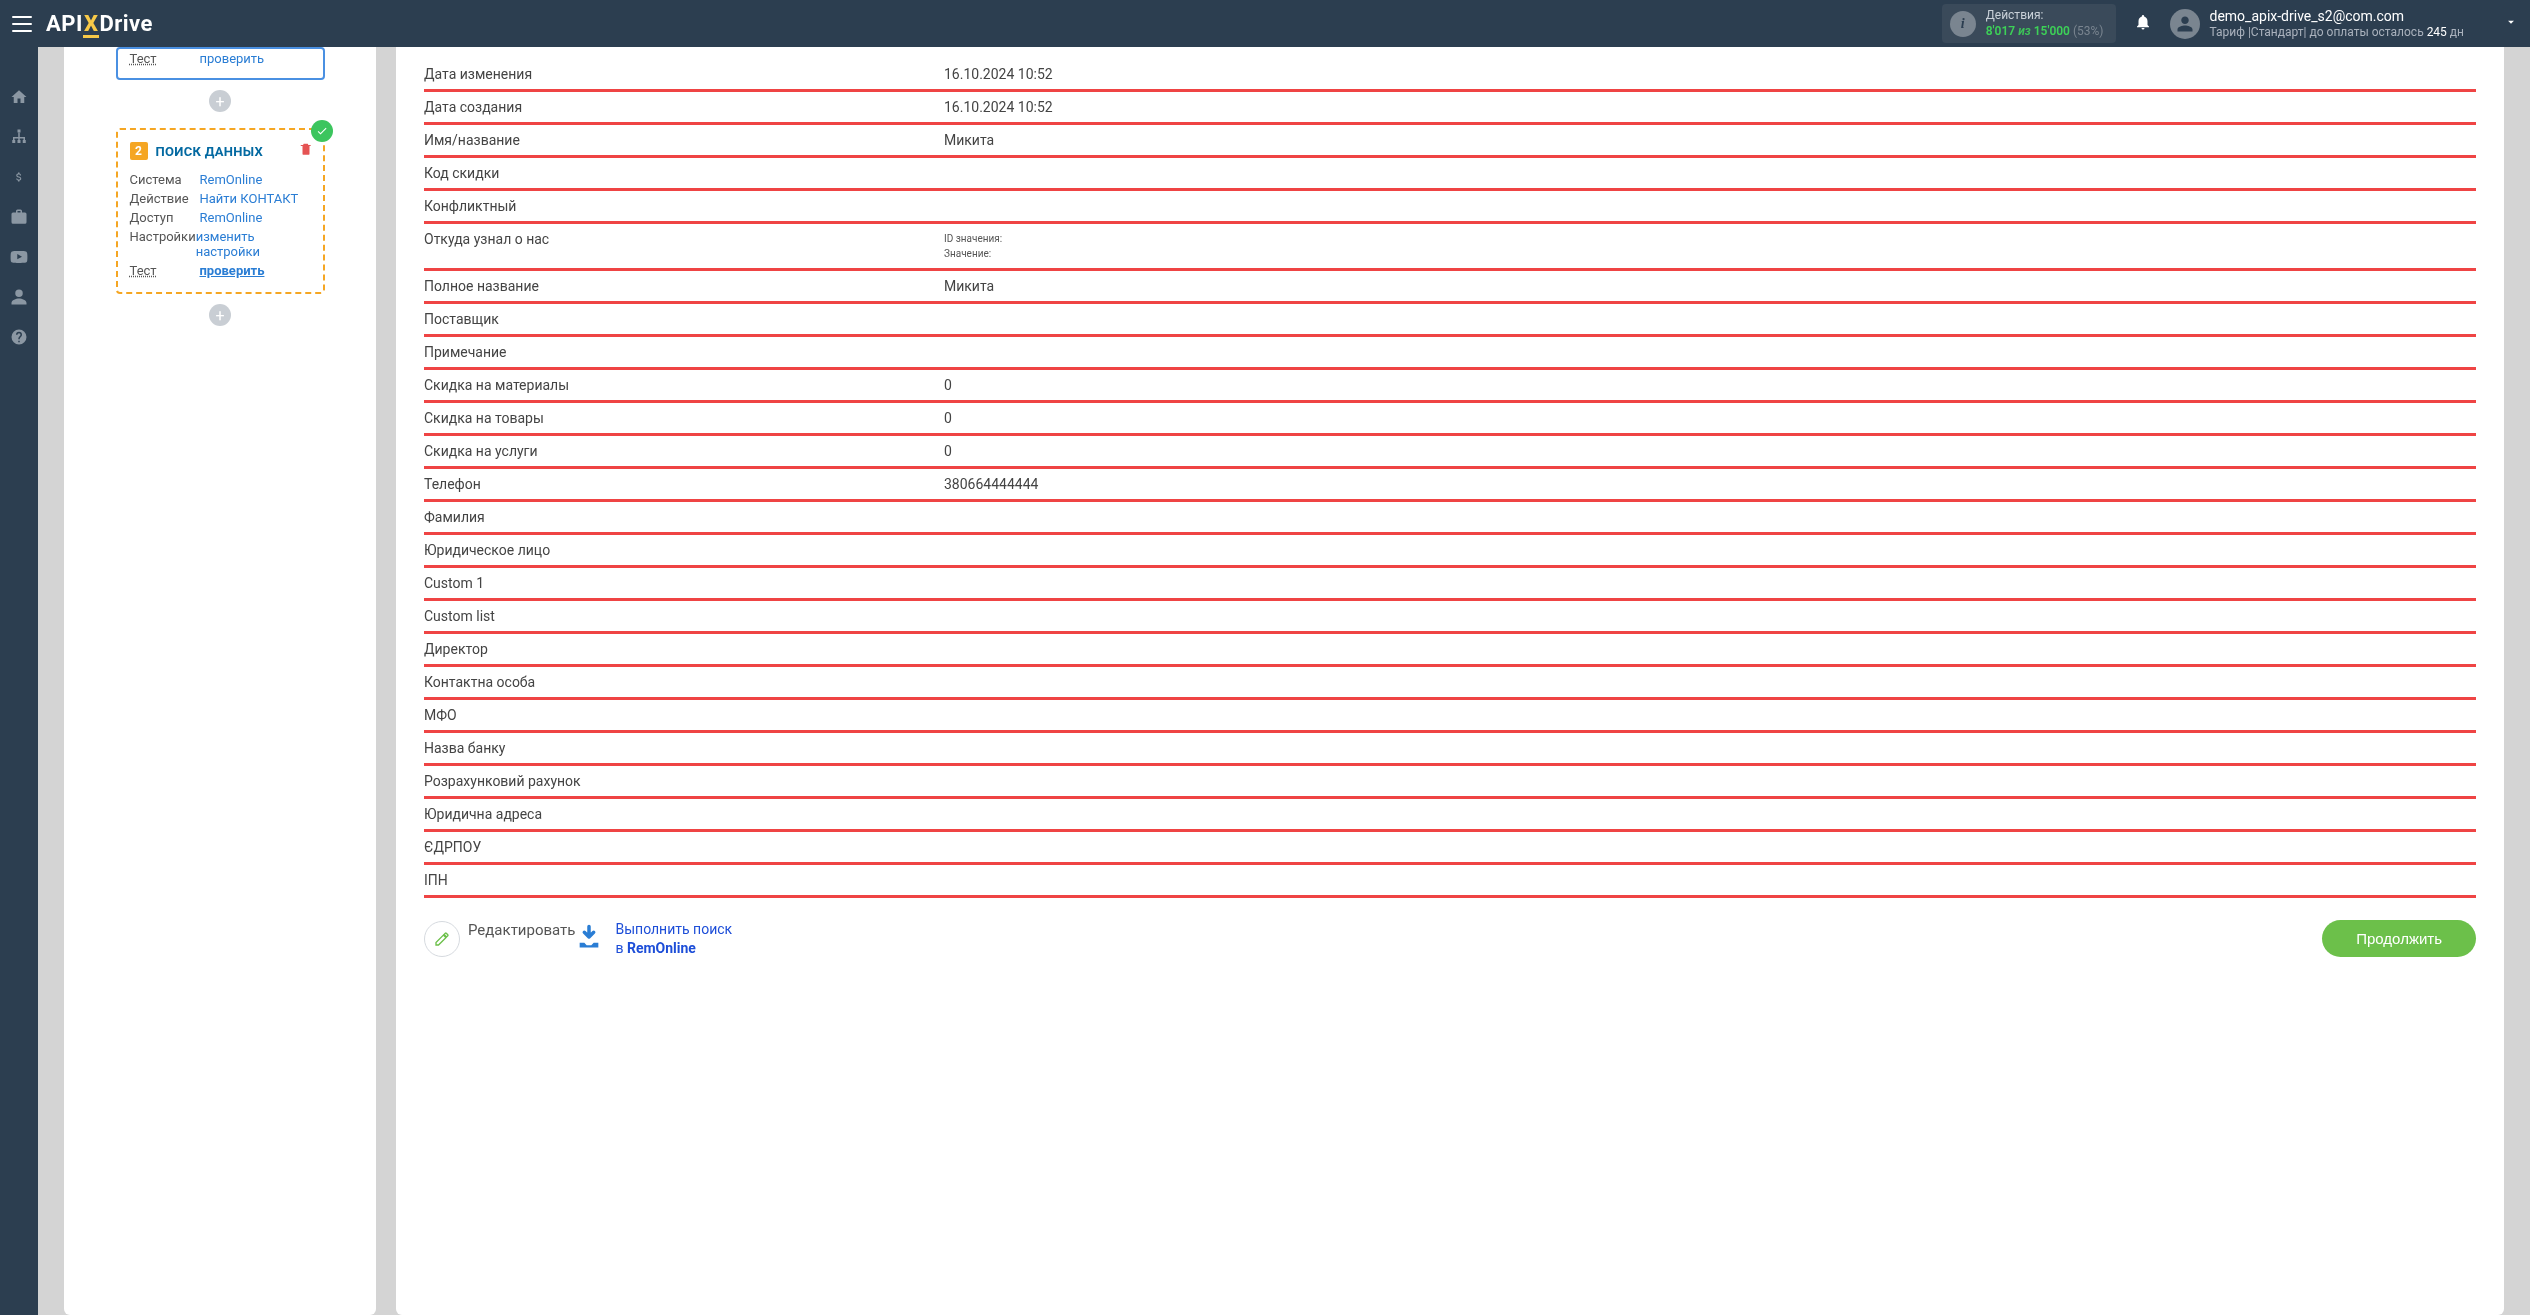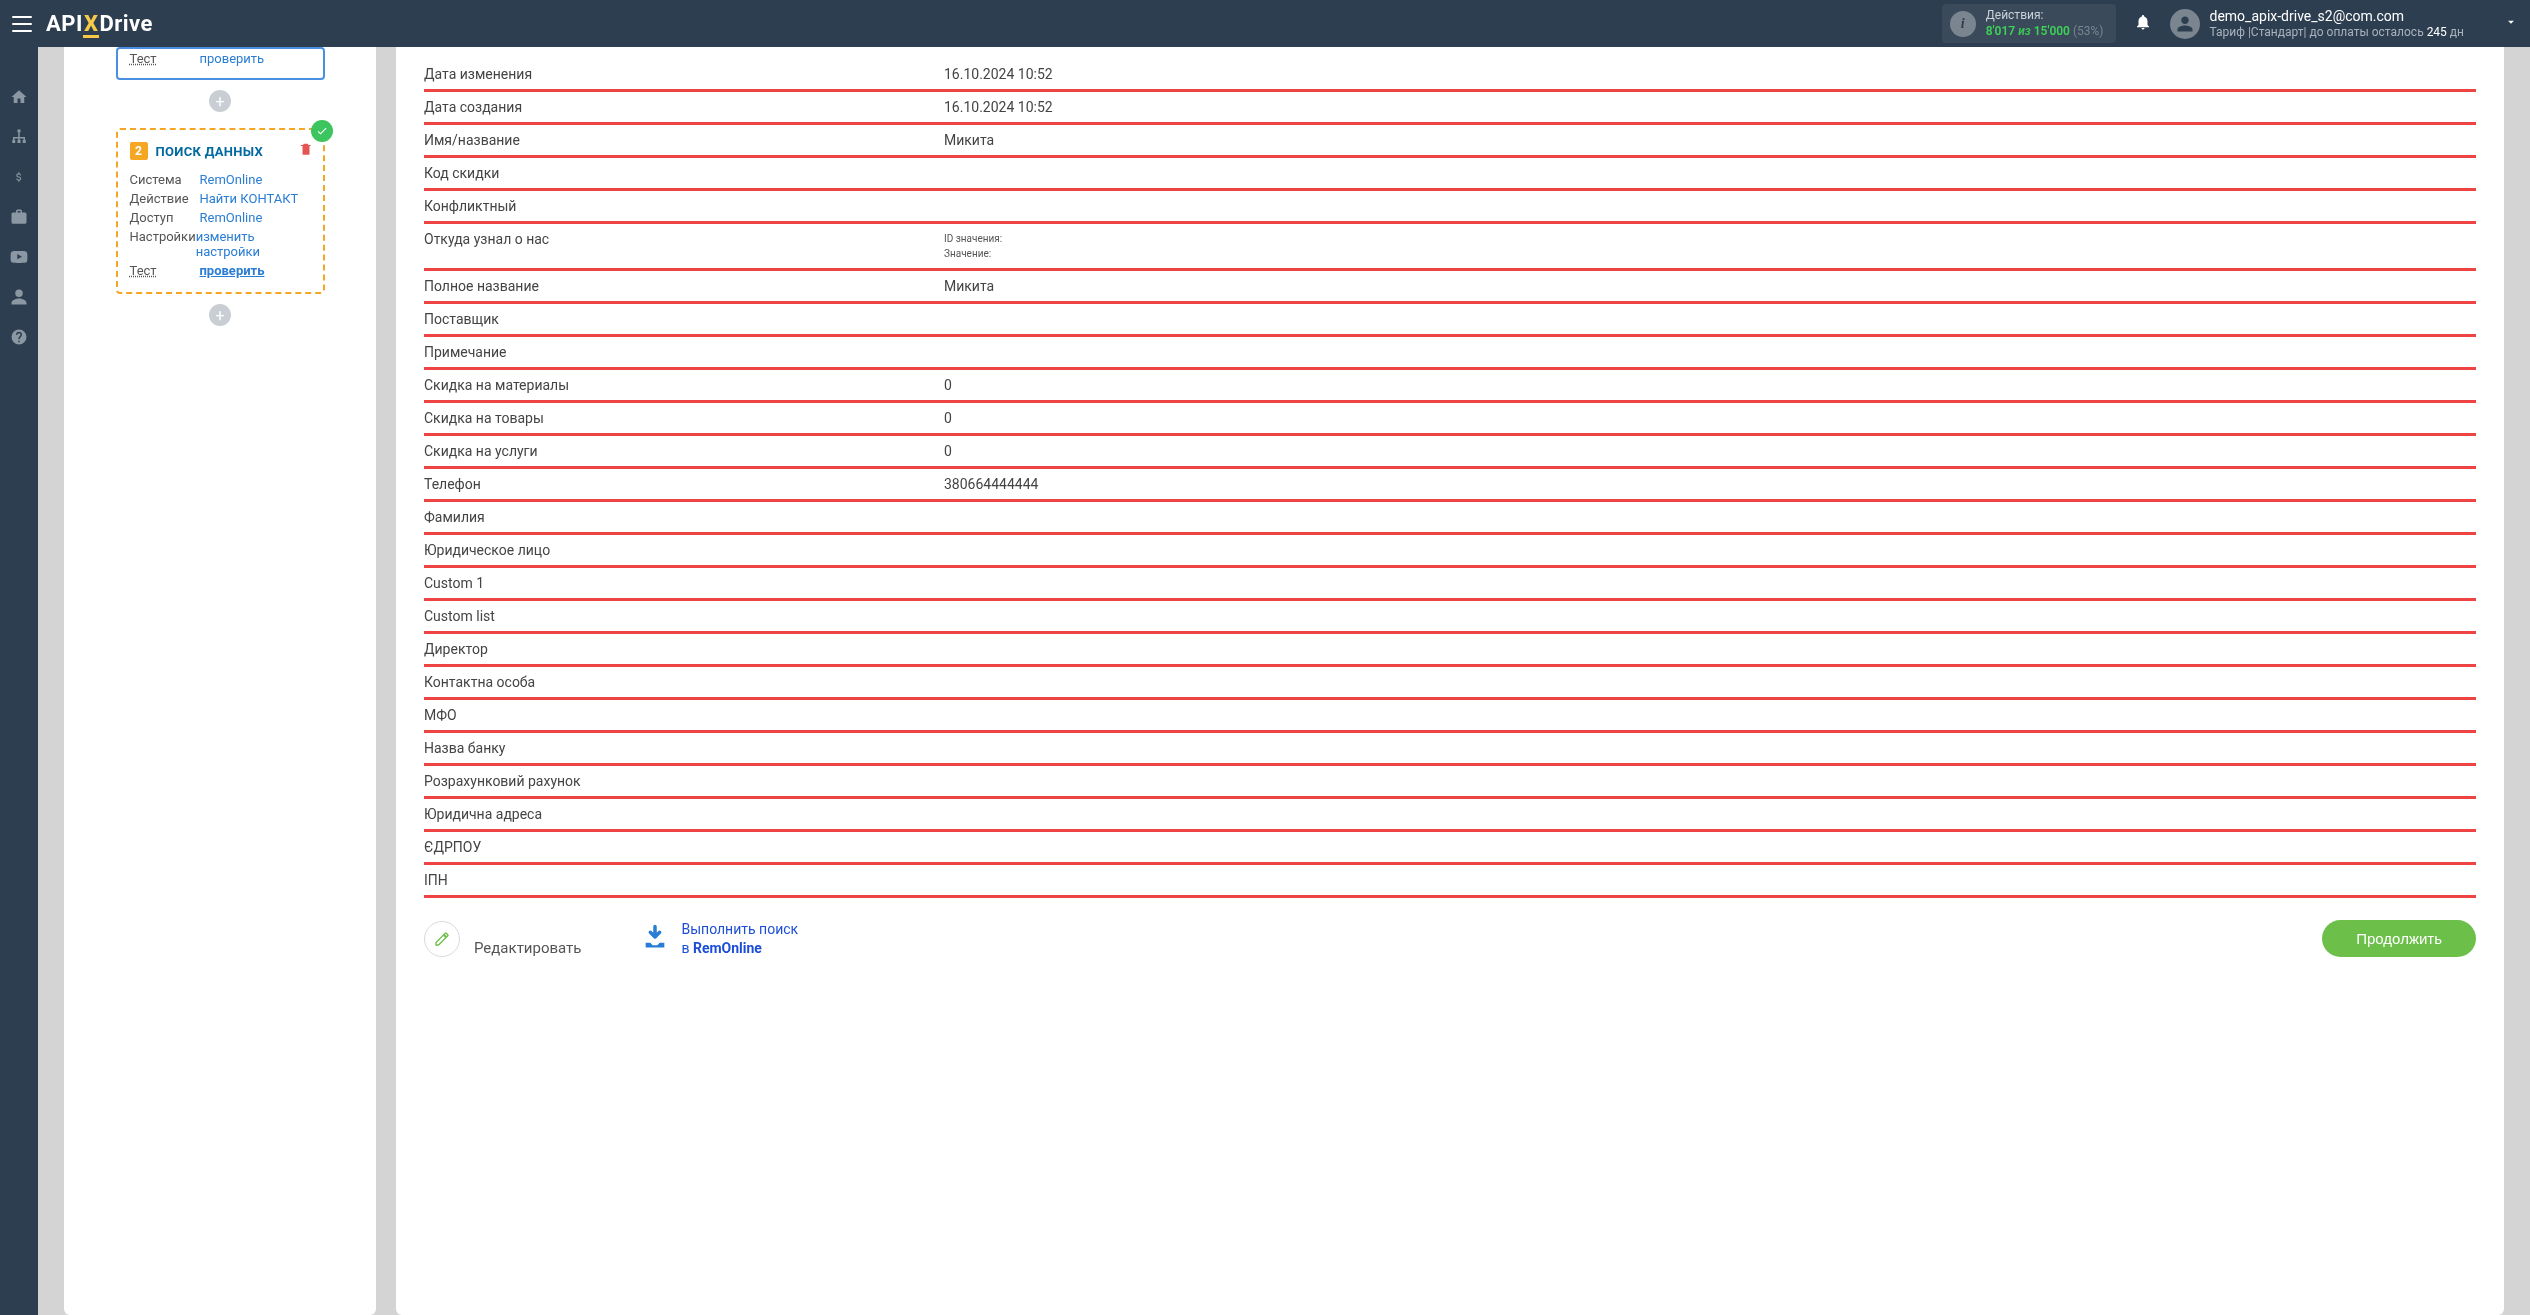--- a/index.html
+++ b/index.html
@@ -46,21 +46,21 @@
 .trash { position:absolute; top:12px; right:10px; cursor:pointer; }
 .check-badge { position:absolute; top:-10px; right:-10px; width:22px; height:22px; border-radius:50%; background:#3cc55e; display:flex; align-items:center; justify-content:center; }
 .card-orange .card-row .val.bold-under { font-weight:700; text-decoration: underline; }
 .content-col { flex:1; background:#fff; border-radius:0 0 6px 6px; margin-right:26px; padding: 12px 28px 28px 28px; overflow-y:auto; }
 .data-table { width:100%; }
 .data-row { display:flex; border-bottom:3px solid #ef4444; font-size:14px; }
 .data-row .k { width:520px; padding:7px 0; color:#444; }
 .data-row .v { flex:1; padding:7px 0; color:#444; }
 .data-row .v .sub { color:#555; font-size:10px; line-height:1.5; }
 .footer-actions { display:flex; align-items:center; margin-top:22px; }
-.edit-btn { display:flex; align-items:flex-end; gap:14px; cursor:pointer; margin-right:60px; }
+.edit-btn { display:flex; align-items:flex-start; gap:8px; cursor:pointer; }
 .circle-btn { width:36px; height:36px; border:1px solid #d6dadf; border-radius:50%; display:flex; align-items:center; justify-content:center; }
 .edit-label { color:#555; font-size:15px; }
 .search-btn { display:flex; align-items:center; gap:12px; cursor:pointer; }
 .dl-icon { color:#2a7dd4; }
 .search-text { font-size:14px; line-height:1.3; color:#1d4ed8; }
 .search-text .sys { font-weight:700; }
 .continue-btn { margin-left:auto; background:#6cc04a; color:#fff; font-size:15px; padding:10px 34px; border-radius:20px; border:none; cursor:pointer; }
 .link { color:#2a7dd4; cursor:pointer; }
 </style>
 </head>

